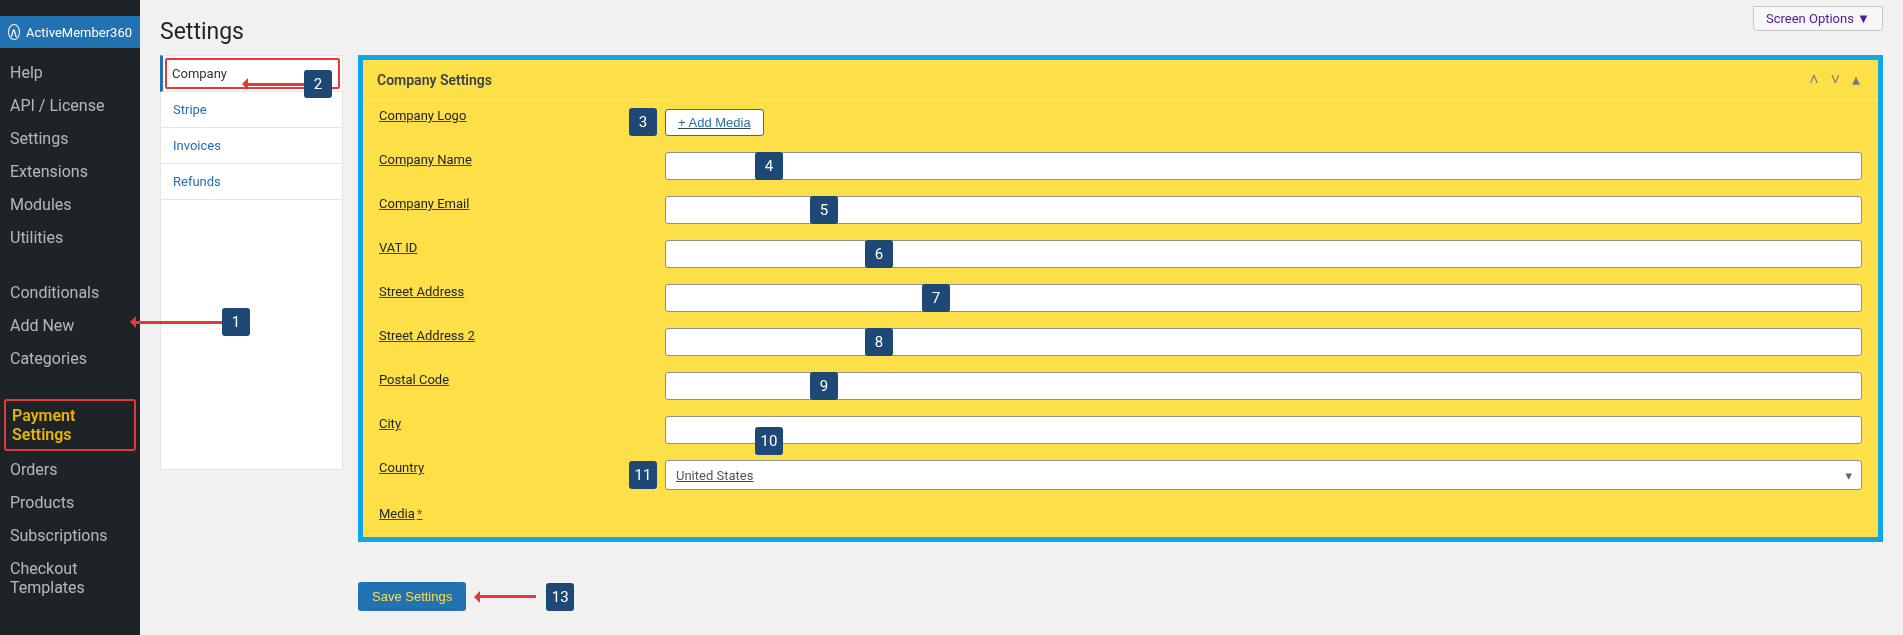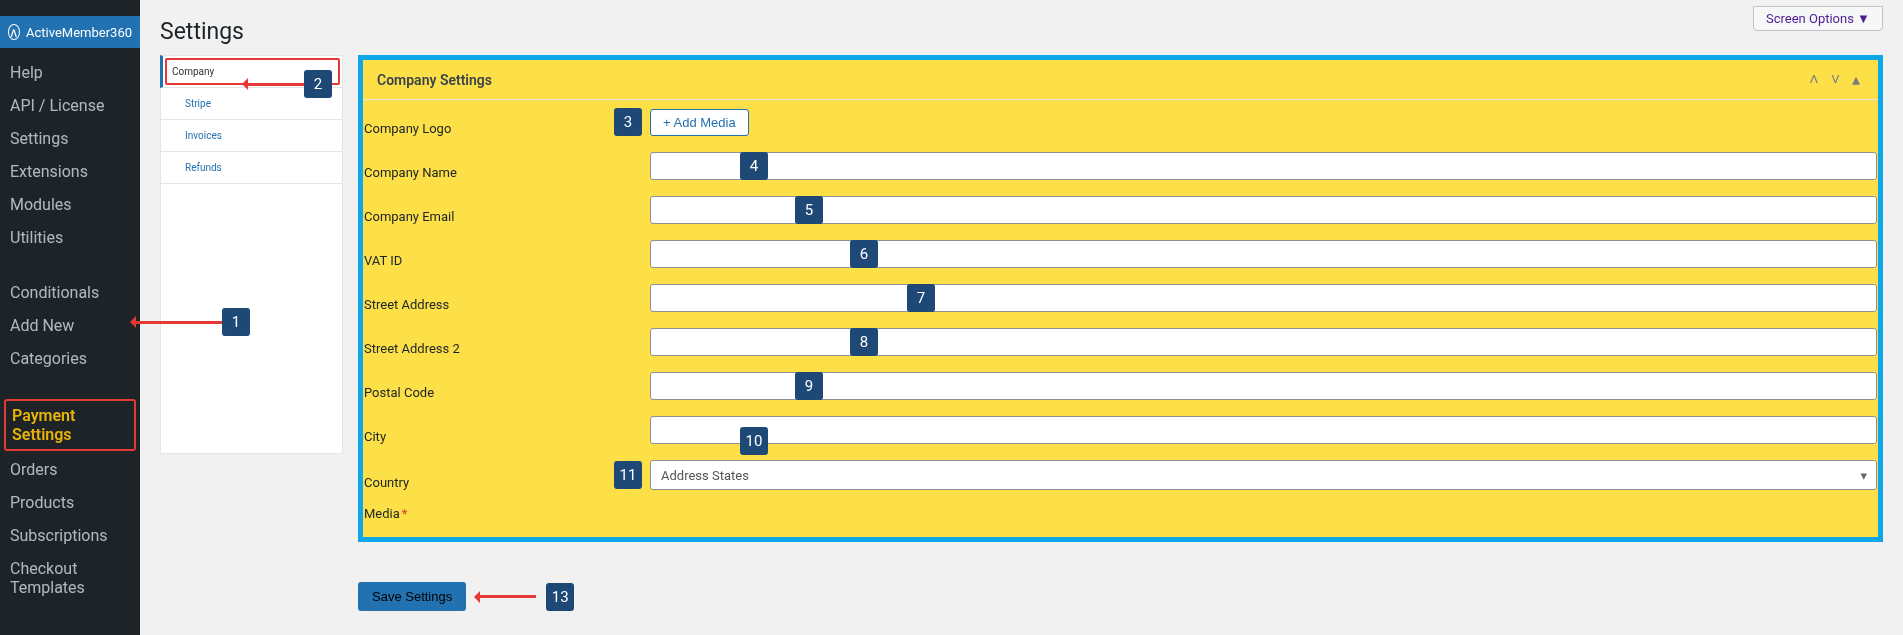--- a/index.html
+++ b/index.html
@@ -93,22 +93,22 @@
   display: flex;
   gap: 15px;
 }
 .tabs-panel {
   width: 183px;
   flex-shrink: 0;
 }
 .tab-item {
   background: #fff;
   border: 1px solid #e5e5e5;
-  padding: 10px 24px;
-  font-size: 10px;
+  padding: 10px 12px;
+  font-size: 13px;
   color: #2271b1;
   cursor: pointer;
   margin-bottom: 0;
 }
 .tab-item + .tab-item {
   border-top: none;
 }
 .tab-item.active {
   color: #333;
   border-left: 3px solid #2271b1;
@@ -155,22 +155,23 @@
   gap: 4px;
 }
 .panel-controls span {
   color: #787c82;
   cursor: pointer;
   font-size: 16px;
   padding: 0 4px;
 }
 .form-row {
   display: flex;
-  align-items: flex-end;
-  padding: 8px 1px;
+  align-items: flex-start;
+  padding: 8px 16px;
+  text-decoration: underline;
 }
 .form-label {
   width: 250px;
   font-size: 13px;
   color: #1d2327;
   flex-shrink: 0;
 }
 .form-label .required {
   color: #d63638;
   margin-left: 2px;
@@ -240,21 +241,21 @@
   border: 1px solid #2271b1;
   color: #2271b1;
   background: #fff;
   padding: 5px 12px;
   font-size: 13px;
   border-radius: 3px;
   cursor: pointer;
 }
 .btn-save {
   background: #2271b1;
-  color: #000000;
+  color: #fde047;
   border: none;
   padding: 7px 14px;
   font-size: 13px;
   border-radius: 3px;
   cursor: pointer;
 }
 .save-row {
   margin-top: 40px;
   display: flex;
   align-items: center;
@@ -429,21 +430,21 @@
               <div class="callout-num" style="position:absolute; left:90px; top:11px;">10</div>
             </div>
           </div>
         </div>
 
         <div class="form-row">
           <div class="form-label">Country</div>
           <div class="form-control-wrap">
             <div class="callout-num">11</div>
             <div class="select-wrap">
-              <div class="select-input" style="display:flex;align-items:center;">Address States</div>
+              <div class="select-input" style="display:flex;align-items:center;">United States</div>
             </div>
           </div>
         </div>
 
         <div class="form-row">
           <div class="form-label">
             <span>Media</span><span class="required">*</span>
           </div>
         </div>
         <div style="height:8px"></div>

